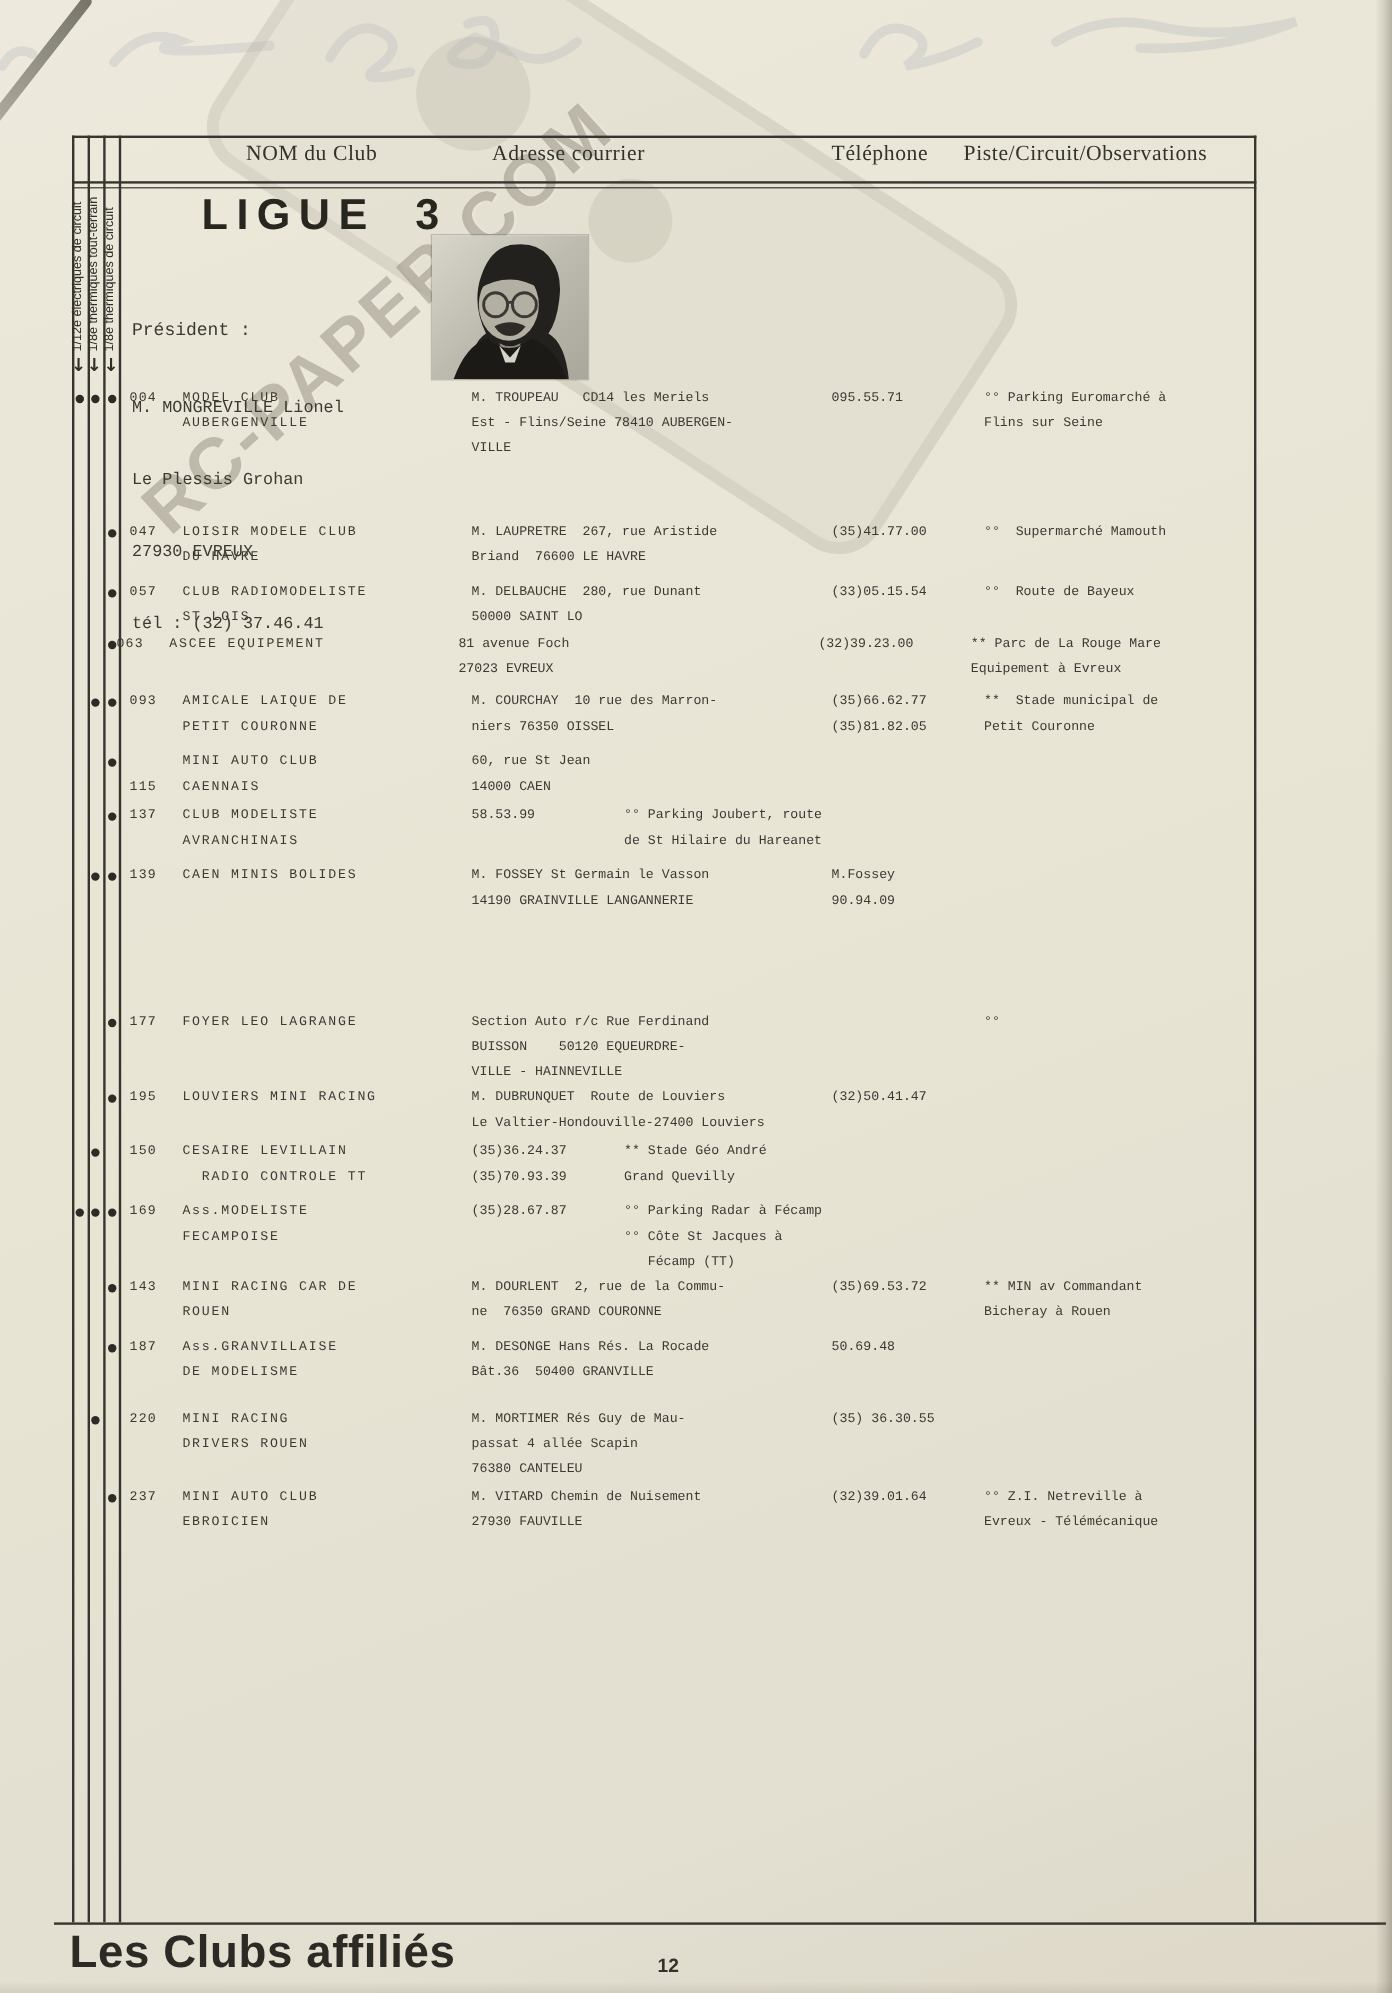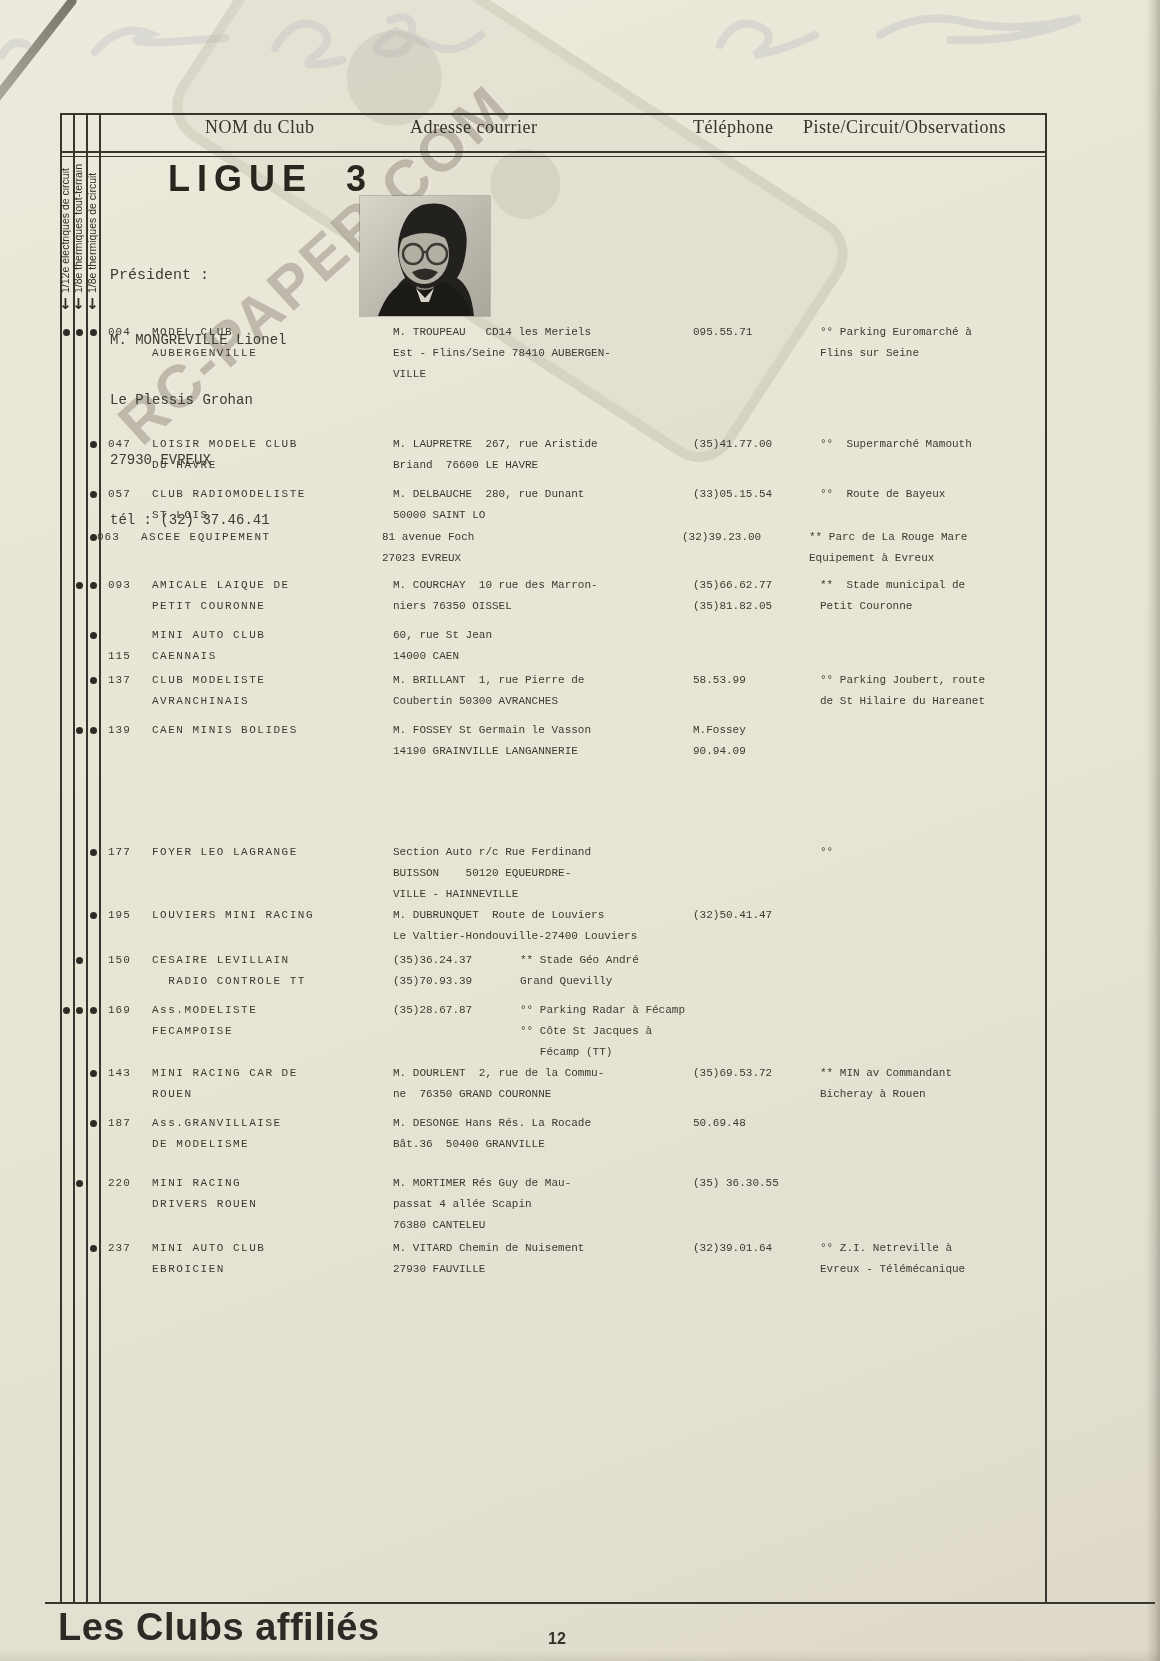--- a/index.html
+++ b/index.html
@@ -276,24 +276,20 @@
     <div class="c-obs"></div>
   </div>
       <div class="crow" style="margin-bottom: 8px;">
 
     <span class="dot d3"></span>
     <div class="c-num">137</div>
     <div class="c-name">
           <div class="line">CLUB MODELISTE</div>
           <div class="line">AVRANCHINAIS</div>
         </div>
-    <div class="c-addr">
-          <div class="line">M. BRILLANT  1, rue Pierre de</div>
-          <div class="line">Coubertin 50300 AVRANCHES</div>
-        </div>
     <div class="c-phone">
           <div class="line">58.53.99</div>
         </div>
     <div class="c-obs">
           <div class="line">°° Parking Joubert, route</div>
           <div class="line">de St Hilaire du Hareanet</div>
         </div>
   </div>
       <div class="crow" style="margin-bottom: 80px;">
 

